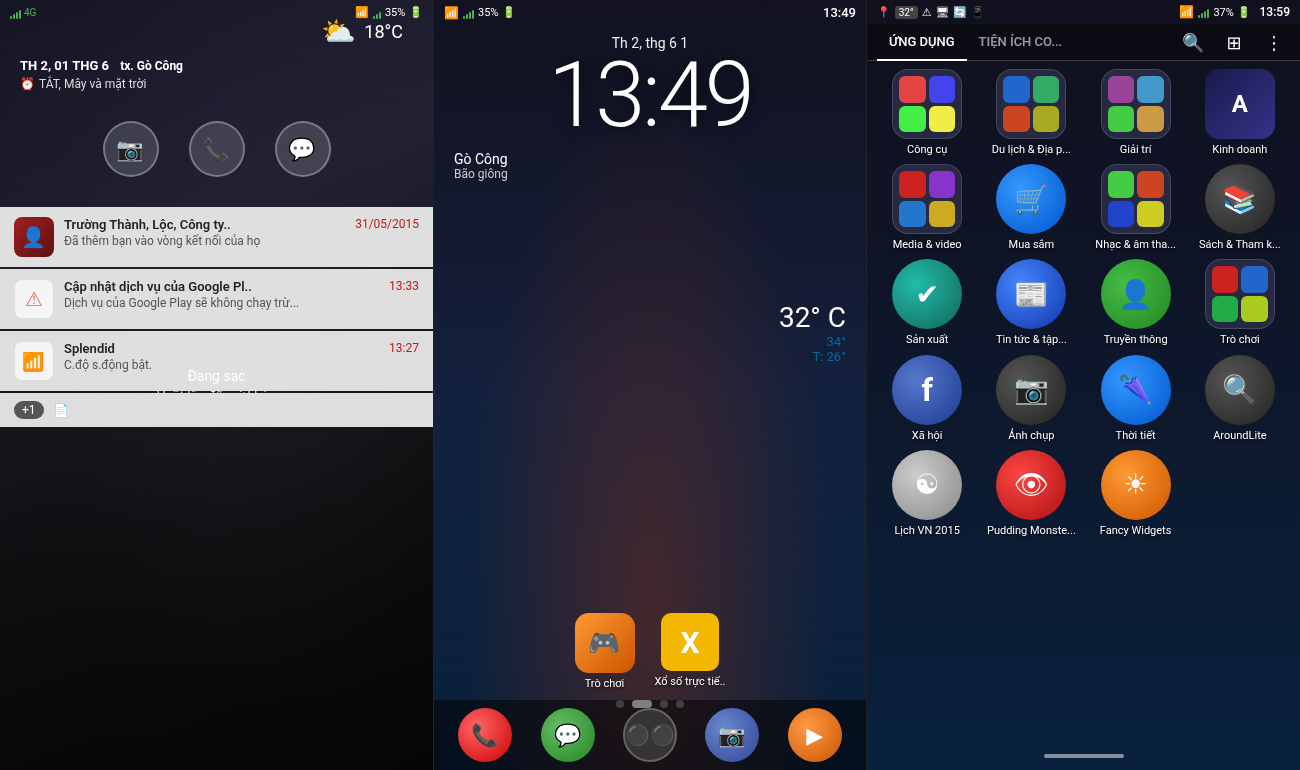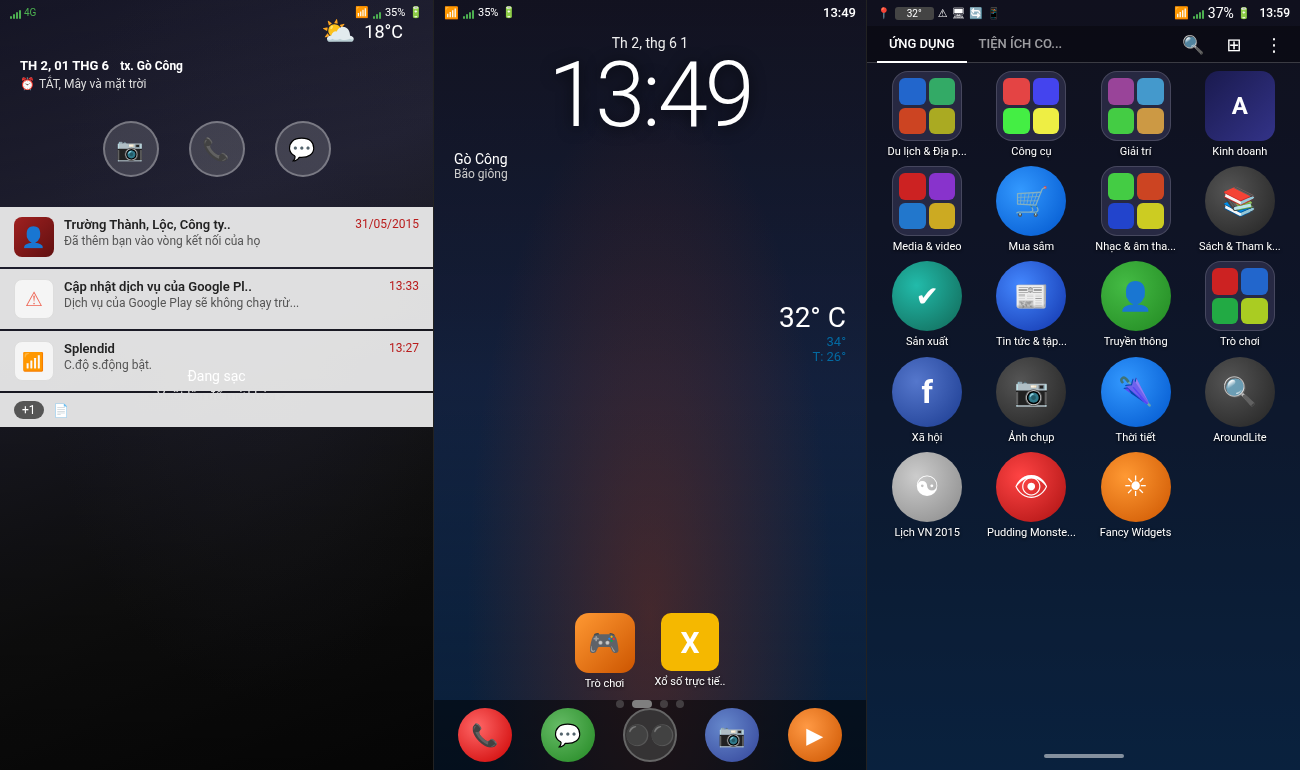--- a/index.html
+++ b/index.html
@@ -778,35 +778,35 @@
   </div>
 </div>
 
 <div class="panel panel3">
   <div class="panel-bg"></div>
   <div class="panel3-content">
 
     <div class="p3-status-bar">
       <div class="p3-status-left">
         <span style="font-size:11px;">📍</span>
-        <span style="font-size:10px;background:#444;padding:1px 12px;border-radius:3px;">32°</span>
+        <span style="font-size:10px;background:#444;padding:1px 4px;border-radius:3px;">32°</span>
         <span style="font-size:11px;">⚠</span>
         <span style="font-size:11px;">🖥</span>
         <span style="font-size:11px;">🔄</span>
         <span style="font-size:11px;">📱</span>
       </div>
       <div style="display:flex;align-items:center;gap:4px;margin-left:auto;">
         <span style="font-size:12px;">📶</span>
         <div class="signal-bar">
           <span></span>
             <span></span>
             <span></span>
             <span></span>
         </div>
-        <span style="font-size:14px;text-align:right;">37%</span>
+        <span style="font-size:11px;text-align:right;">37%</span>
         <span style="font-size:11px;">🔋</span>
         <span style="font-size:12px;font-weight:500;margin-left:4px;">13:59</span>
       </div>
     </div>
 
     <div class="p3-tabs">
       <div class="p3-tab active">
         <span>ỨNG DỤNG</span>
       </div>
       <div class="p3-tab">
@@ -821,40 +821,40 @@
         </div>
         <div class="p3-tab-icon">
           <span>⋮</span>
         </div>
       </div>
     </div>
 
     <div class="p3-grid">
 
       <div class="app-row">
+        <div class="app-cell">
+          <div class="app-folder">
+            <div class="app-folder-mini" style="background:#e44444;"></div>
+            <div class="app-folder-mini" style="background:#4444ee;"></div>
+            <div class="app-folder-mini" style="background:#44ee44;"></div>
+            <div class="app-folder-mini" style="background:#eeee44;"></div>
+          </div>
+          <span class="app-label">Công cụ</span>
+        </div>
         <div class="app-cell">
           <div class="app-folder">
             <div class="app-folder-mini" style="background:#2266cc;"></div>
             <div class="app-folder-mini" style="background:#33aa66;"></div>
             <div class="app-folder-mini" style="background:#cc4422;"></div>
             <div class="app-folder-mini" style="background:#aaaa22;"></div>
           </div>
           <span class="app-label">Du lịch &amp; Địa p...</span>
         </div>
         <div class="app-cell">
           <div class="app-folder">
-            <div class="app-folder-mini" style="background:#e44444;"></div>
-            <div class="app-folder-mini" style="background:#4444ee;"></div>
-            <div class="app-folder-mini" style="background:#44ee44;"></div>
-            <div class="app-folder-mini" style="background:#eeee44;"></div>
-          </div>
-          <span class="app-label">Công cụ</span>
-        </div>
-        <div class="app-cell">
-          <div class="app-folder">
             <div class="app-folder-mini" style="background:#994499;"></div>
             <div class="app-folder-mini" style="background:#4499cc;"></div>
             <div class="app-folder-mini" style="background:#44cc44;"></div>
             <div class="app-folder-mini" style="background:#cc9944;"></div>
           </div>
           <span class="app-label">Giải trí</span>
         </div>
         <div class="app-cell">
           <div class="app-single color-asus" style="border-radius:14px;font-size:24px;color:#fff;font-weight:bold;">A</div>
           <span class="app-label">Kinh doanh</span>

